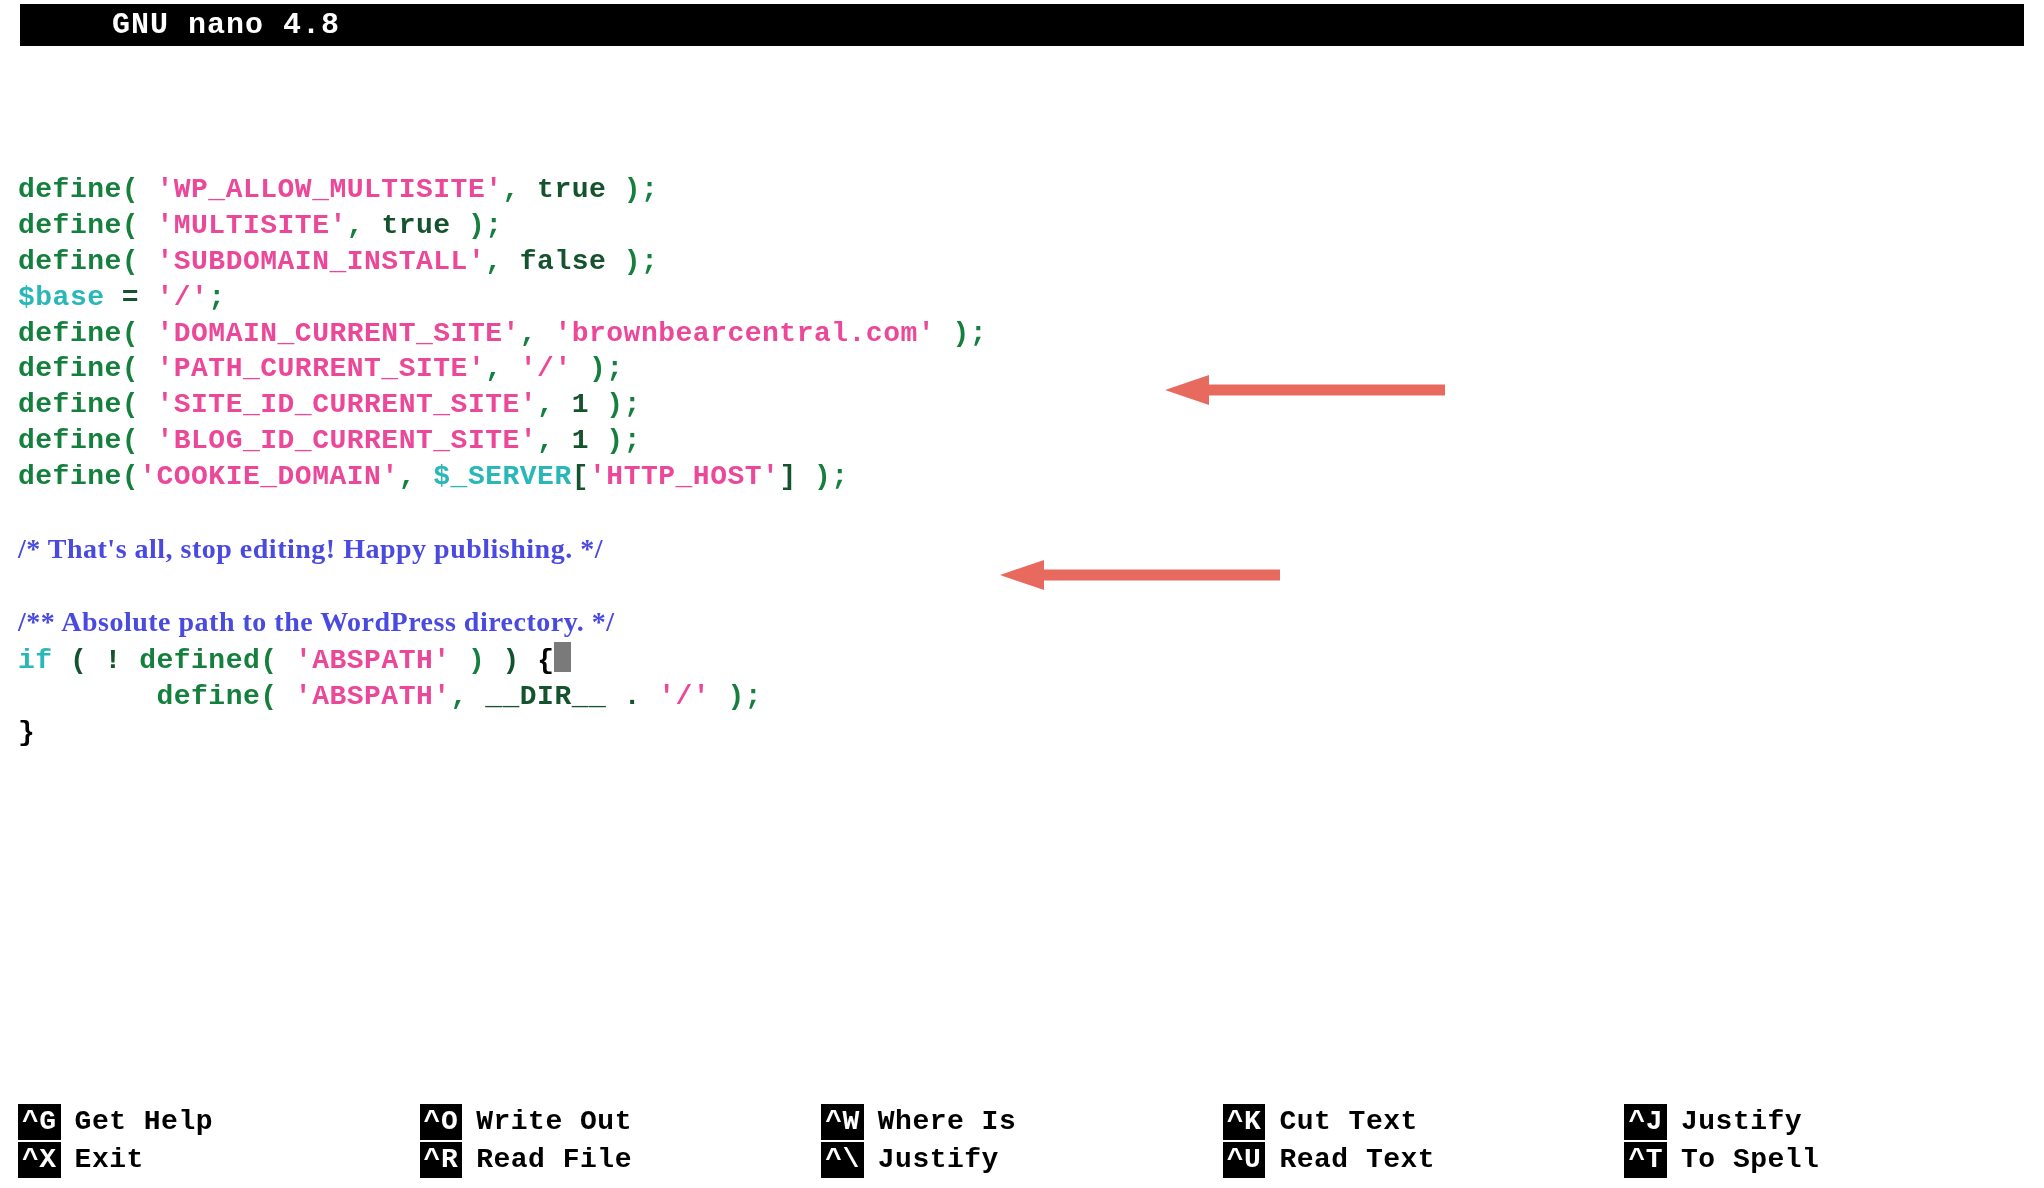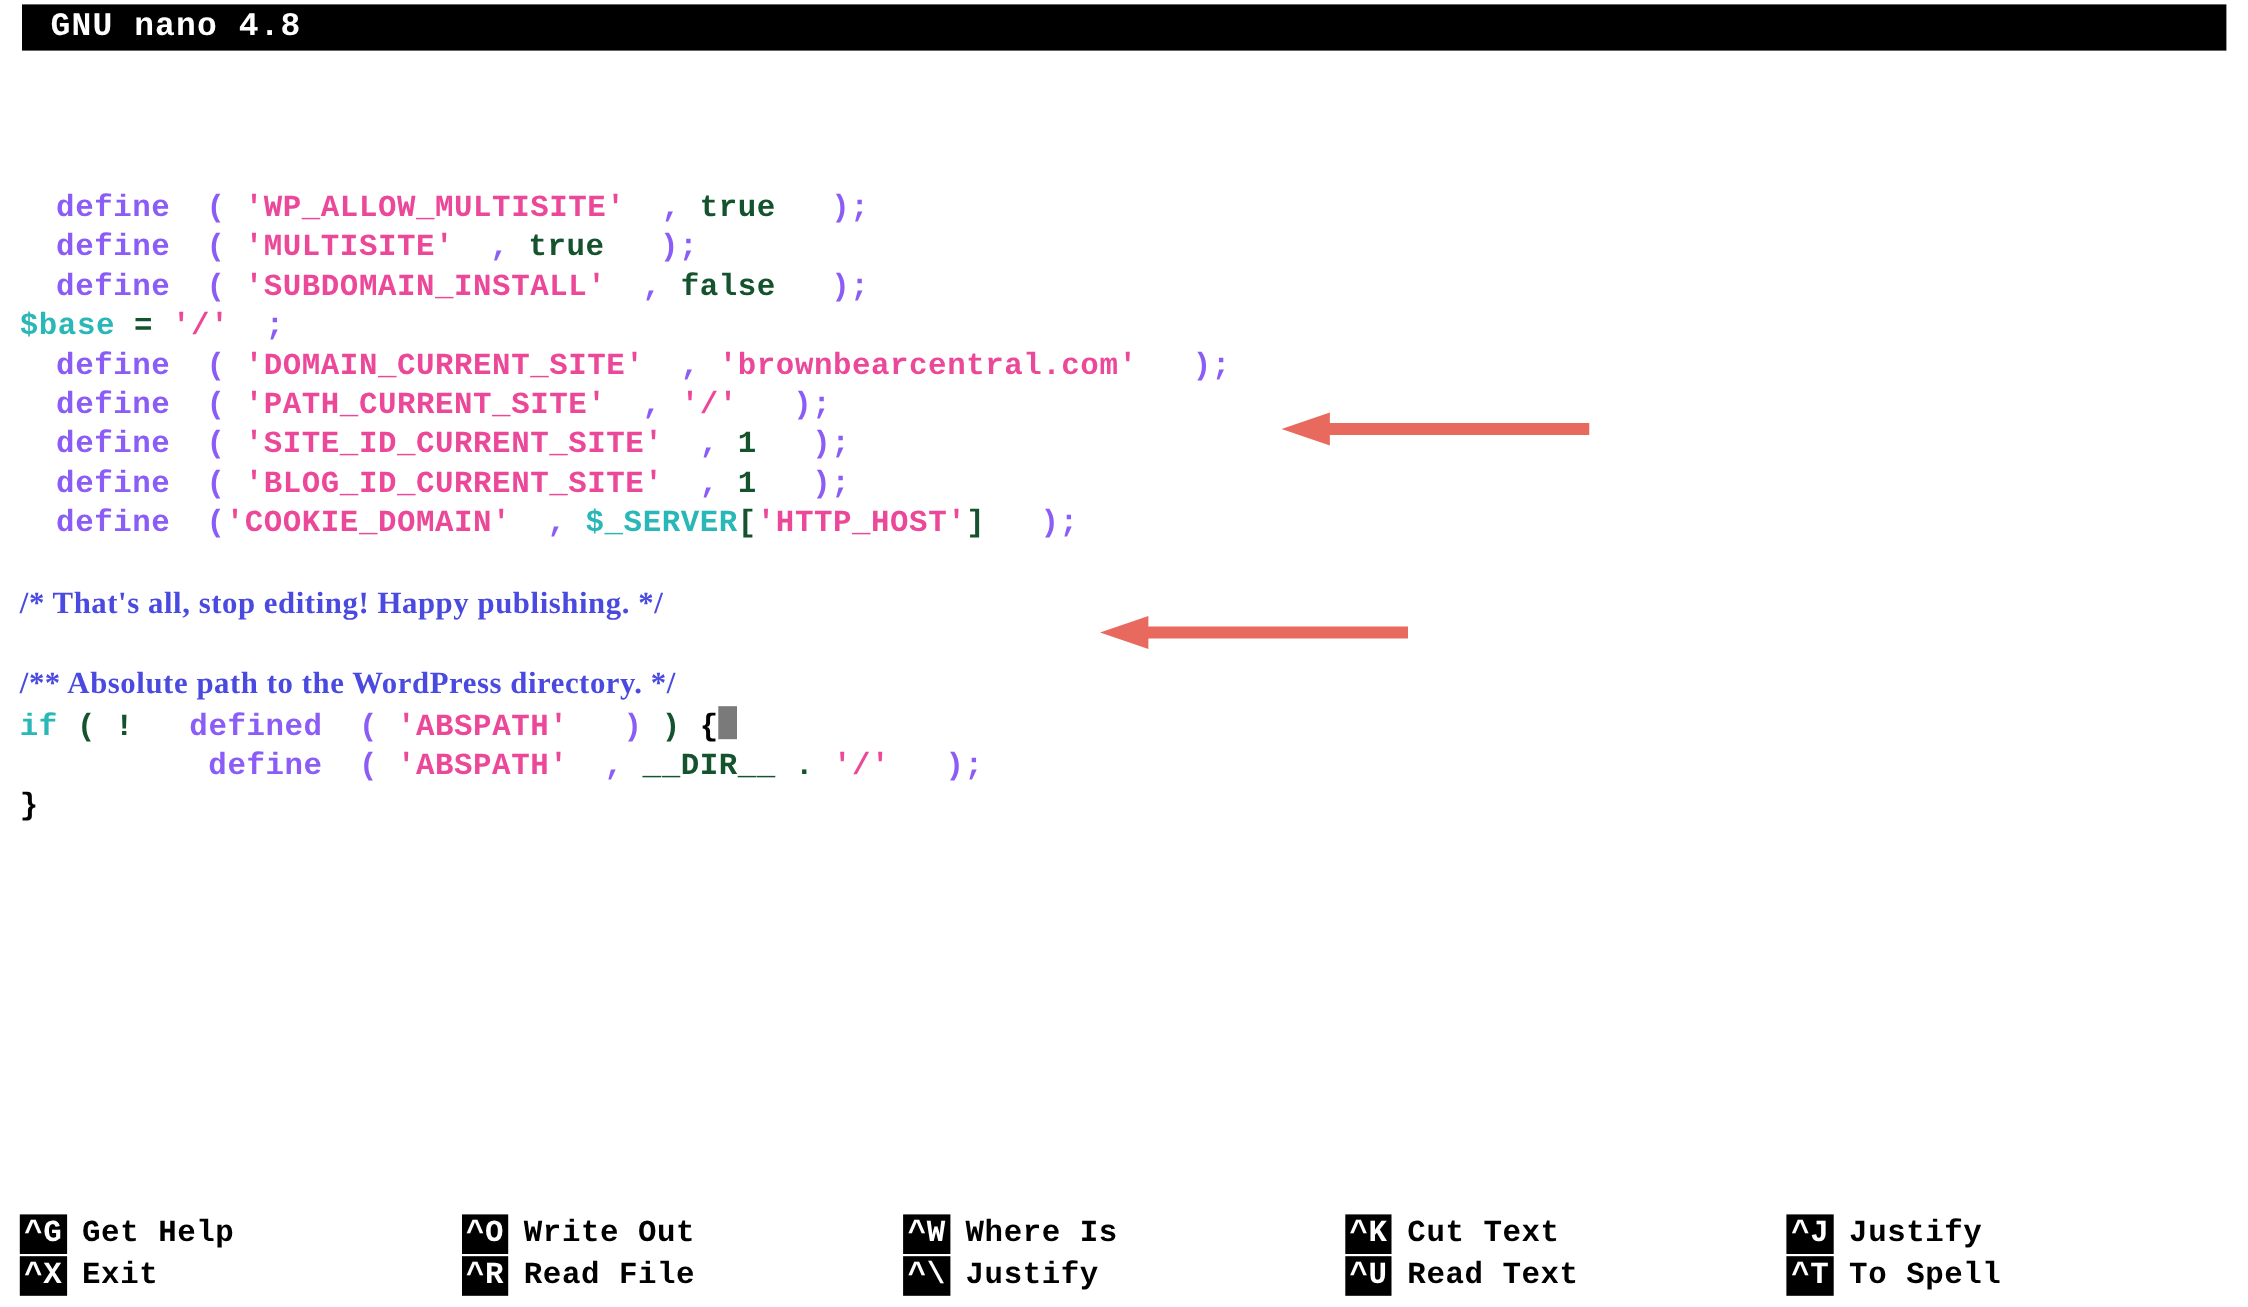--- a/index.html
+++ b/index.html
@@ -14,32 +14,32 @@
     line-height: 1.28;
     width: 2044px;
     height: 1188px;
     overflow: hidden;
     position: relative;
   }
   .titlebar {
     background: #000000;
     color: #ffffff;
     font-weight: bold;
-    padding: 2px 0 2px 26px;
+    padding: 2px 0 2px 92px;
     letter-spacing: 1px;
     font-size: 30px;
     margin: 4px 20px 0 20px;
   }
   .editor {
     padding: 90px 0 0 18px;
     white-space: pre;
     font-weight: bold;
     letter-spacing: 0.5px;
   }
-  .c-dim   { color: #8b5cf6; margin-left: 33px; }
+  .c-dim   { color: #15803d; }
   .c-olive { color: #ec4899; }
   .c-black { color: #14532d; }
   .c-teal  { color: #2ab7b7; }
   .c-blue  { color: #4a4ae0; font-family: Liberation Serif, serif; }
   .c-brace { color: #000000; }
   .cursor {
     display: inline-block;
     width: 17px;
     height: 30px;
     background: #7a7a7a;

